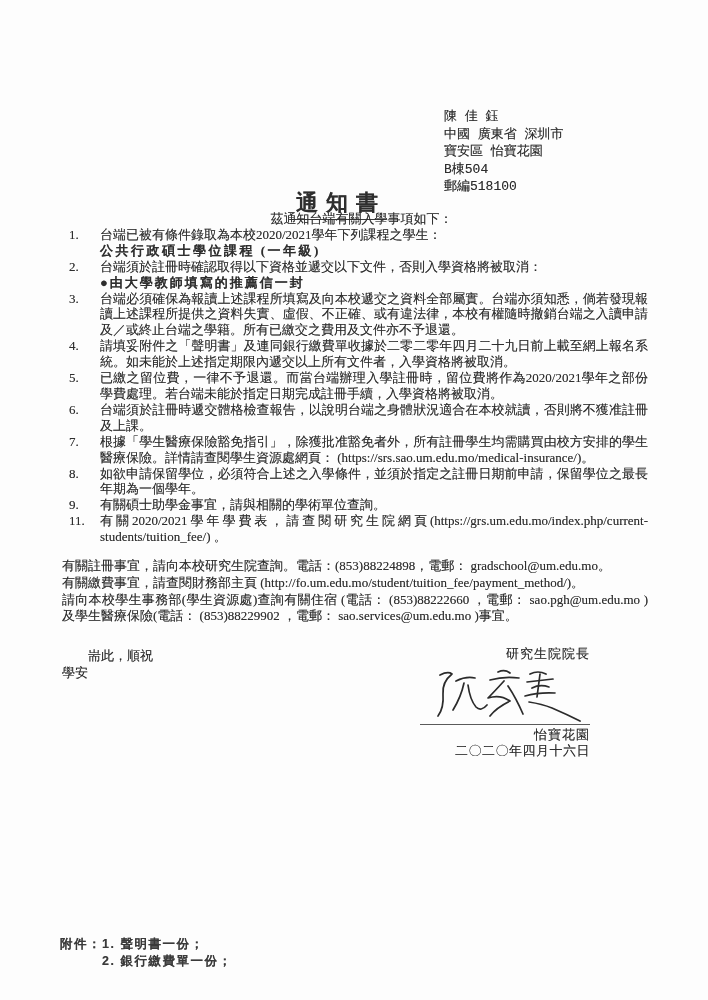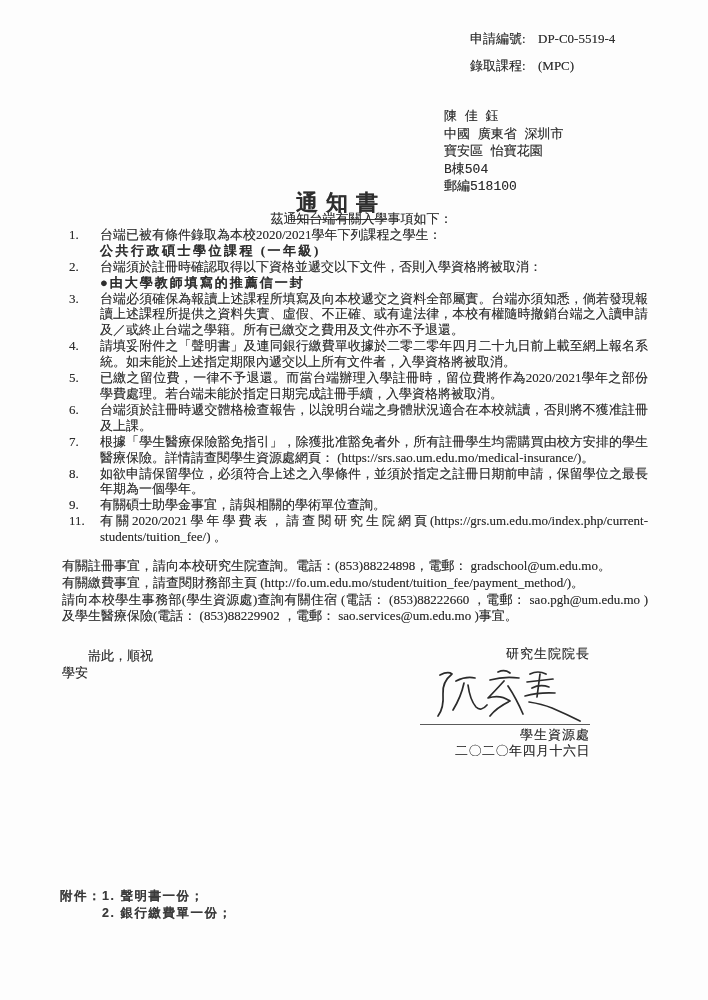--- a/index.html
+++ b/index.html
@@ -53,43 +53,33 @@
   
   .sig { position:absolute; top:646px; left:420px; width:170px; text-align:right; line-height:16px; }
   .sig-role { letter-spacing:1px; }
   .sig-hand { display:block; margin:4px auto 0 auto; }
   .sig-rule { border-top:1.2px solid #5a5a5a; margin-top:2px; padding-top:2px; }
   .sig-name { letter-spacing:1px; }
   .sig-date { letter-spacing:0.5px; }
 
   
   .attach {
-    position:absolute; top:888px; left:60px;
+    position:absolute; top:936px; left:60px;
     display:flex;
     font-family:"Liberation Sans","DejaVu Sans",sans-serif;
     font-weight:bold; font-size:12.5px; line-height:17px; letter-spacing:1.5px;
     color:#3a3a3a;
   }
   .attach-items div { }
 </style>
 </head>
 <body>
 
 <div class="page">
 
-  <div class="hdr">
-    <div class="hdr-row">
-      <span class="hdr-label">申請編號:</span>
-      <span class="hdr-value">DP-C0-5519-4</span>
-    </div>
-    <div class="hdr-row">
-      <span class="hdr-label">錄取課程:</span>
-      <span class="hdr-value">(MPC)</span>
-    </div>
-  </div>
 
   <div class="addr">
     <div>陳 佳 鈺</div>
     <div>中國 廣東省 深圳市</div>
     <div>寶安區 怡寶花園</div>
     <div>B棟504</div>
     <div>郵編518100</div>
   </div>
 
   <div class="title-wrap">
@@ -175,21 +165,21 @@
       <path d="M82,20 Q90,32 97,48"></path>
 
       <path d="M104,8 Q112,4 120,8"></path>
       <path d="M101,16 L127,13"></path>
       <path d="M106,22 Q114,18 123,21"></path>
       <path d="M99,30 Q113,26 129,27"></path>
       <path d="M114,8 L111,31"></path>
       <path d="M103,36 Q116,38 126,42 Q140,48 154,55"></path>
     </svg>
     <div class="sig-rule">
-      <div class="sig-name">學生資源處</div>
+      <div class="sig-name">怡寶花園</div>
       <div class="sig-date">二〇二〇年四月十六日</div>
     </div>
   </div>
 
   <div class="attach">
     <span>附件：</span>
     <span class="attach-items">
       <div>1. 聲明書一份；</div>
       <div>2. 銀行繳費單一份；</div>
     </span>

